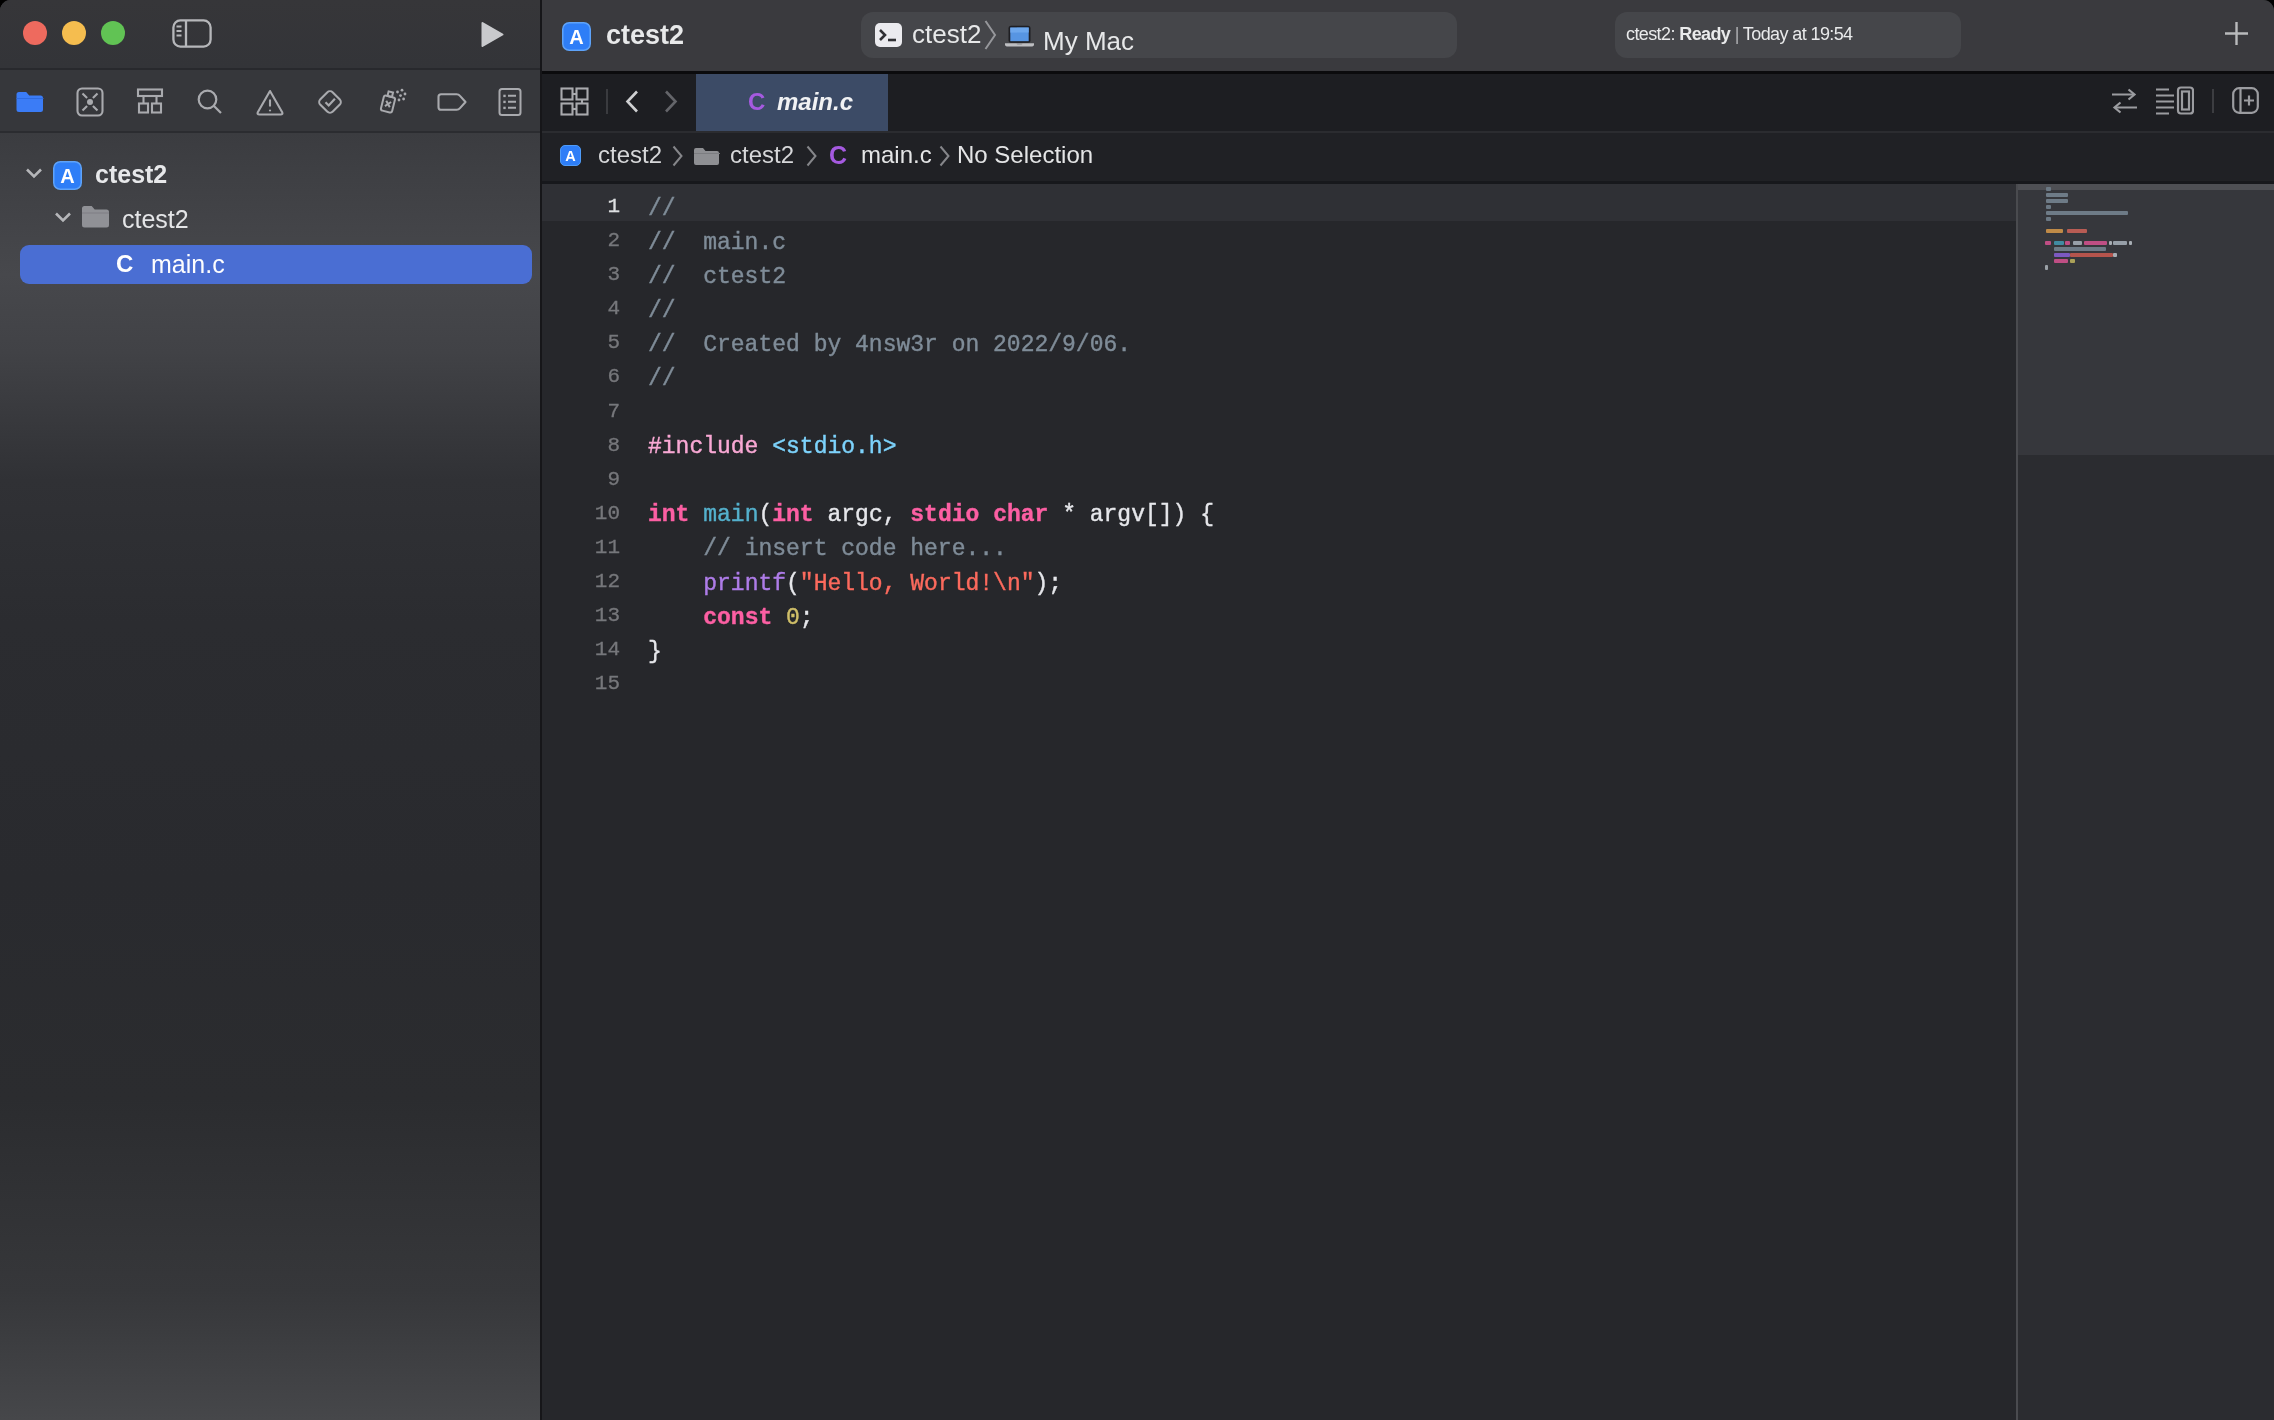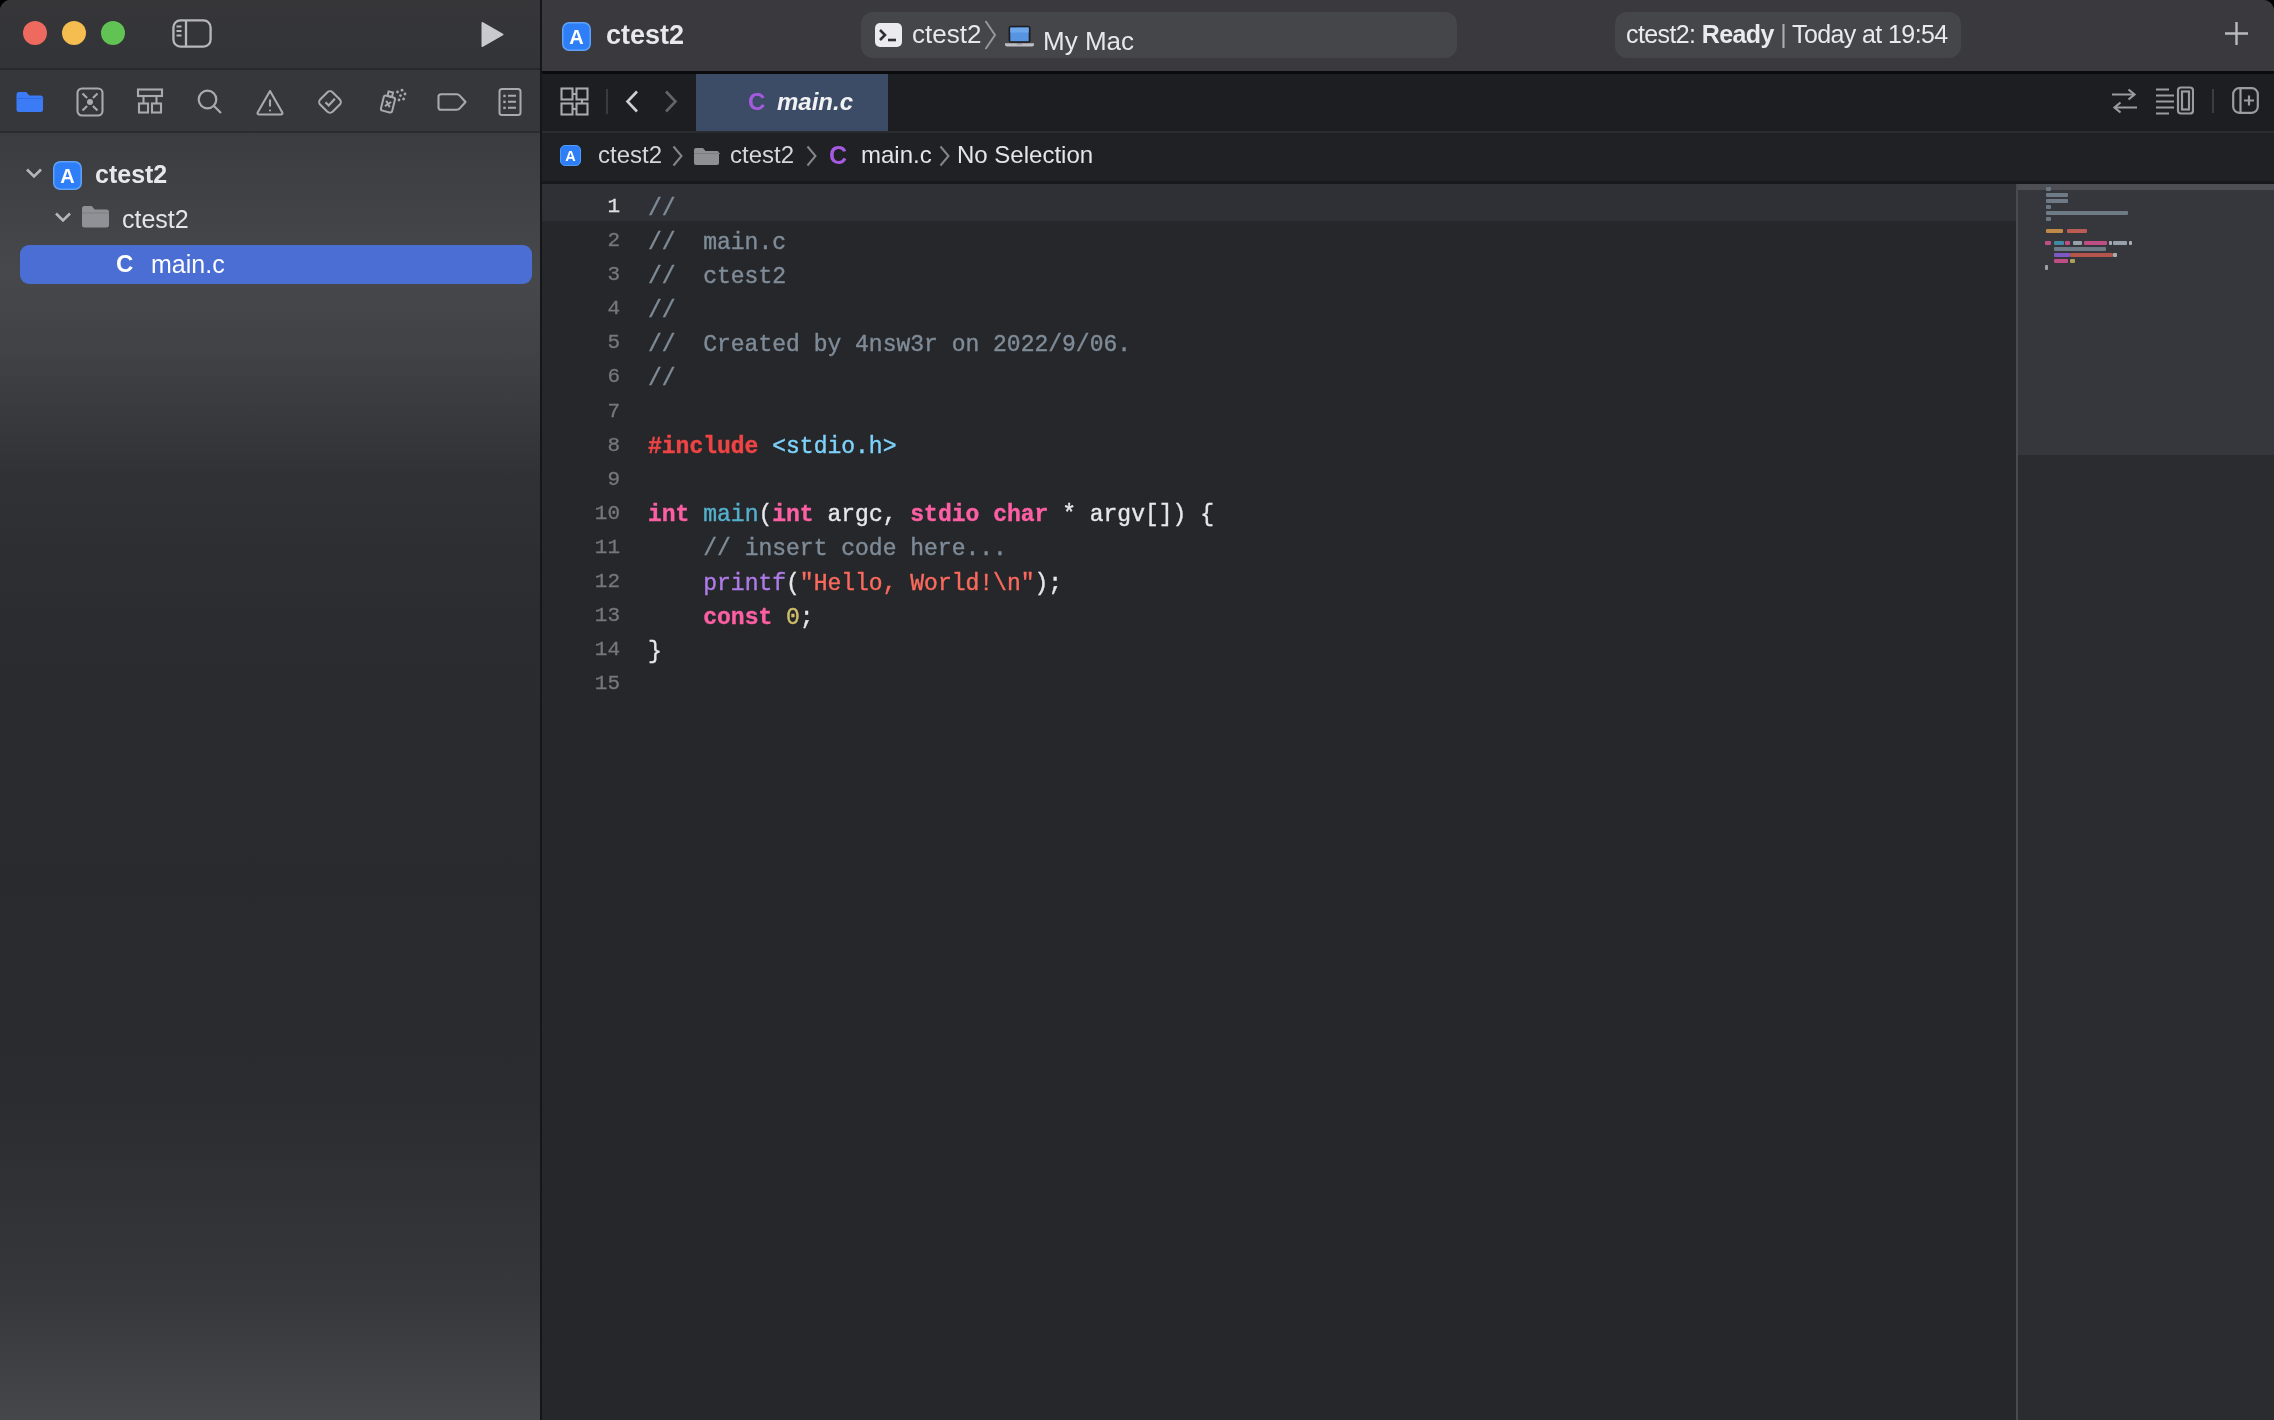--- a/index.html
+++ b/index.html
@@ -31,21 +31,21 @@
   #editor{left:542px;top:184px;width:1474px;height:1236px;background:#26272b;}
   #curline{left:542px;top:184px;width:1474px;height:37px;background:#2f3035;}
   #gutter{left:542px;top:190px;width:78px;text-align:right;font:21px/34.1px "Liberation Mono",monospace;color:#76777b;white-space:pre;margin:0;-webkit-text-stroke:0.3px;}
   #code{left:648px;top:191.5px;font:23px/34.1px "Liberation Mono",monospace;color:#e6e7eb;white-space:pre;margin:0;-webkit-text-stroke:0.4px;}
   #code .c{color:#7f8c98;}
   #code .k{color:#fc5fa3;font-weight:bold;}
   #code .fn{color:#54b1cd;}
   #code .fc{color:#ae7ce8;}
   #code .s{color:#fc6a5d;}
   #code .n{color:#d0bf69;}
-  #code .p{color:#ef4444;font-weight:bold;}
+  #code .p{color:#f9a8d4;font-weight:normal;}
   #code .p2{color:#7dd3fc;}
   
   #mmdiv{left:2016px;top:184px;width:2px;height:1236px;background:#4a4b4f;}
   #minimap{left:2018px;top:184px;width:256px;height:1236px;background:#2b2c30;}
   #mmview{left:2018px;top:184px;width:256px;height:271px;background:#36373c;}
   #mmtop{left:2018px;top:184px;width:256px;height:6px;background:#4e4f54;}
   .mb{position:absolute;height:4px;border-radius:1px;}
   
   .t{position:absolute;white-space:nowrap;}
 </style>
@@ -211,21 +211,21 @@
       </svg>
     <svg class="abs" style="left:1004px;top:25px" width="31" height="23" viewBox="0 0 31 23">
       <rect x="4.5" y="0.8" width="22" height="17" rx="2.5" fill="#1e1e22"></rect>
       <rect x="6.3" y="2.6" width="18.4" height="13.6" fill="#5795e2"></rect>
       <path d="M6.3 2.6 h18.4 v5 h-18.4 z" fill="#6da7ec"></path>
       <path d="M1 18.2 h29 v1.2 q0 2-3 2 h-23 q-3 0-3-2 z" fill="#bdbec1"></path>
       <path d="M12.5 18.2 h6 q0 1.4-1.4 1.4 h-3.2 q-1.4 0-1.4-1.4 z" fill="#88898d"></path>
     </svg>
     <div class="t" style="left:1043px;top:27px;font-size:26px;line-height:28px;color:#e7e8e9;">My Mac</div>
     <div class="abs pill" style="left:1615px;width:346px;"></div>
-    <div class="t" style="left:1626px;top:19.5px;font-size:25px;line-height:28px;letter-spacing:-0.6px;color:#e9eaeb;">ctest2: <b>Ready</b> <span style="color:#aeafb3">|</span> Today at 19:54</div>
+    <div class="t" style="left:1626px;top:19.5px;font-size:18px;line-height:28px;letter-spacing:-0.6px;color:#e9eaeb;">ctest2: <b>Ready</b> <span style="color:#aeafb3">|</span> Today at 19:54</div>
     <svg class="abs" style="left:2224px;top:21px" width="25" height="25" viewBox="0 0 25 25">
         <path d="M12.5 1 v23 M1 12.5 h23" stroke="#b9babc" stroke-width="2.4"></path>
       </svg>
   </div>
 
   <div class="abs" id="sidebar"></div>
   <div class="abs" id="sidetitle"></div>
   <div class="abs" id="sidesep1"></div>
   <div class="abs" id="iconbar"></div>
   <div class="abs" id="sidesep2"></div>

